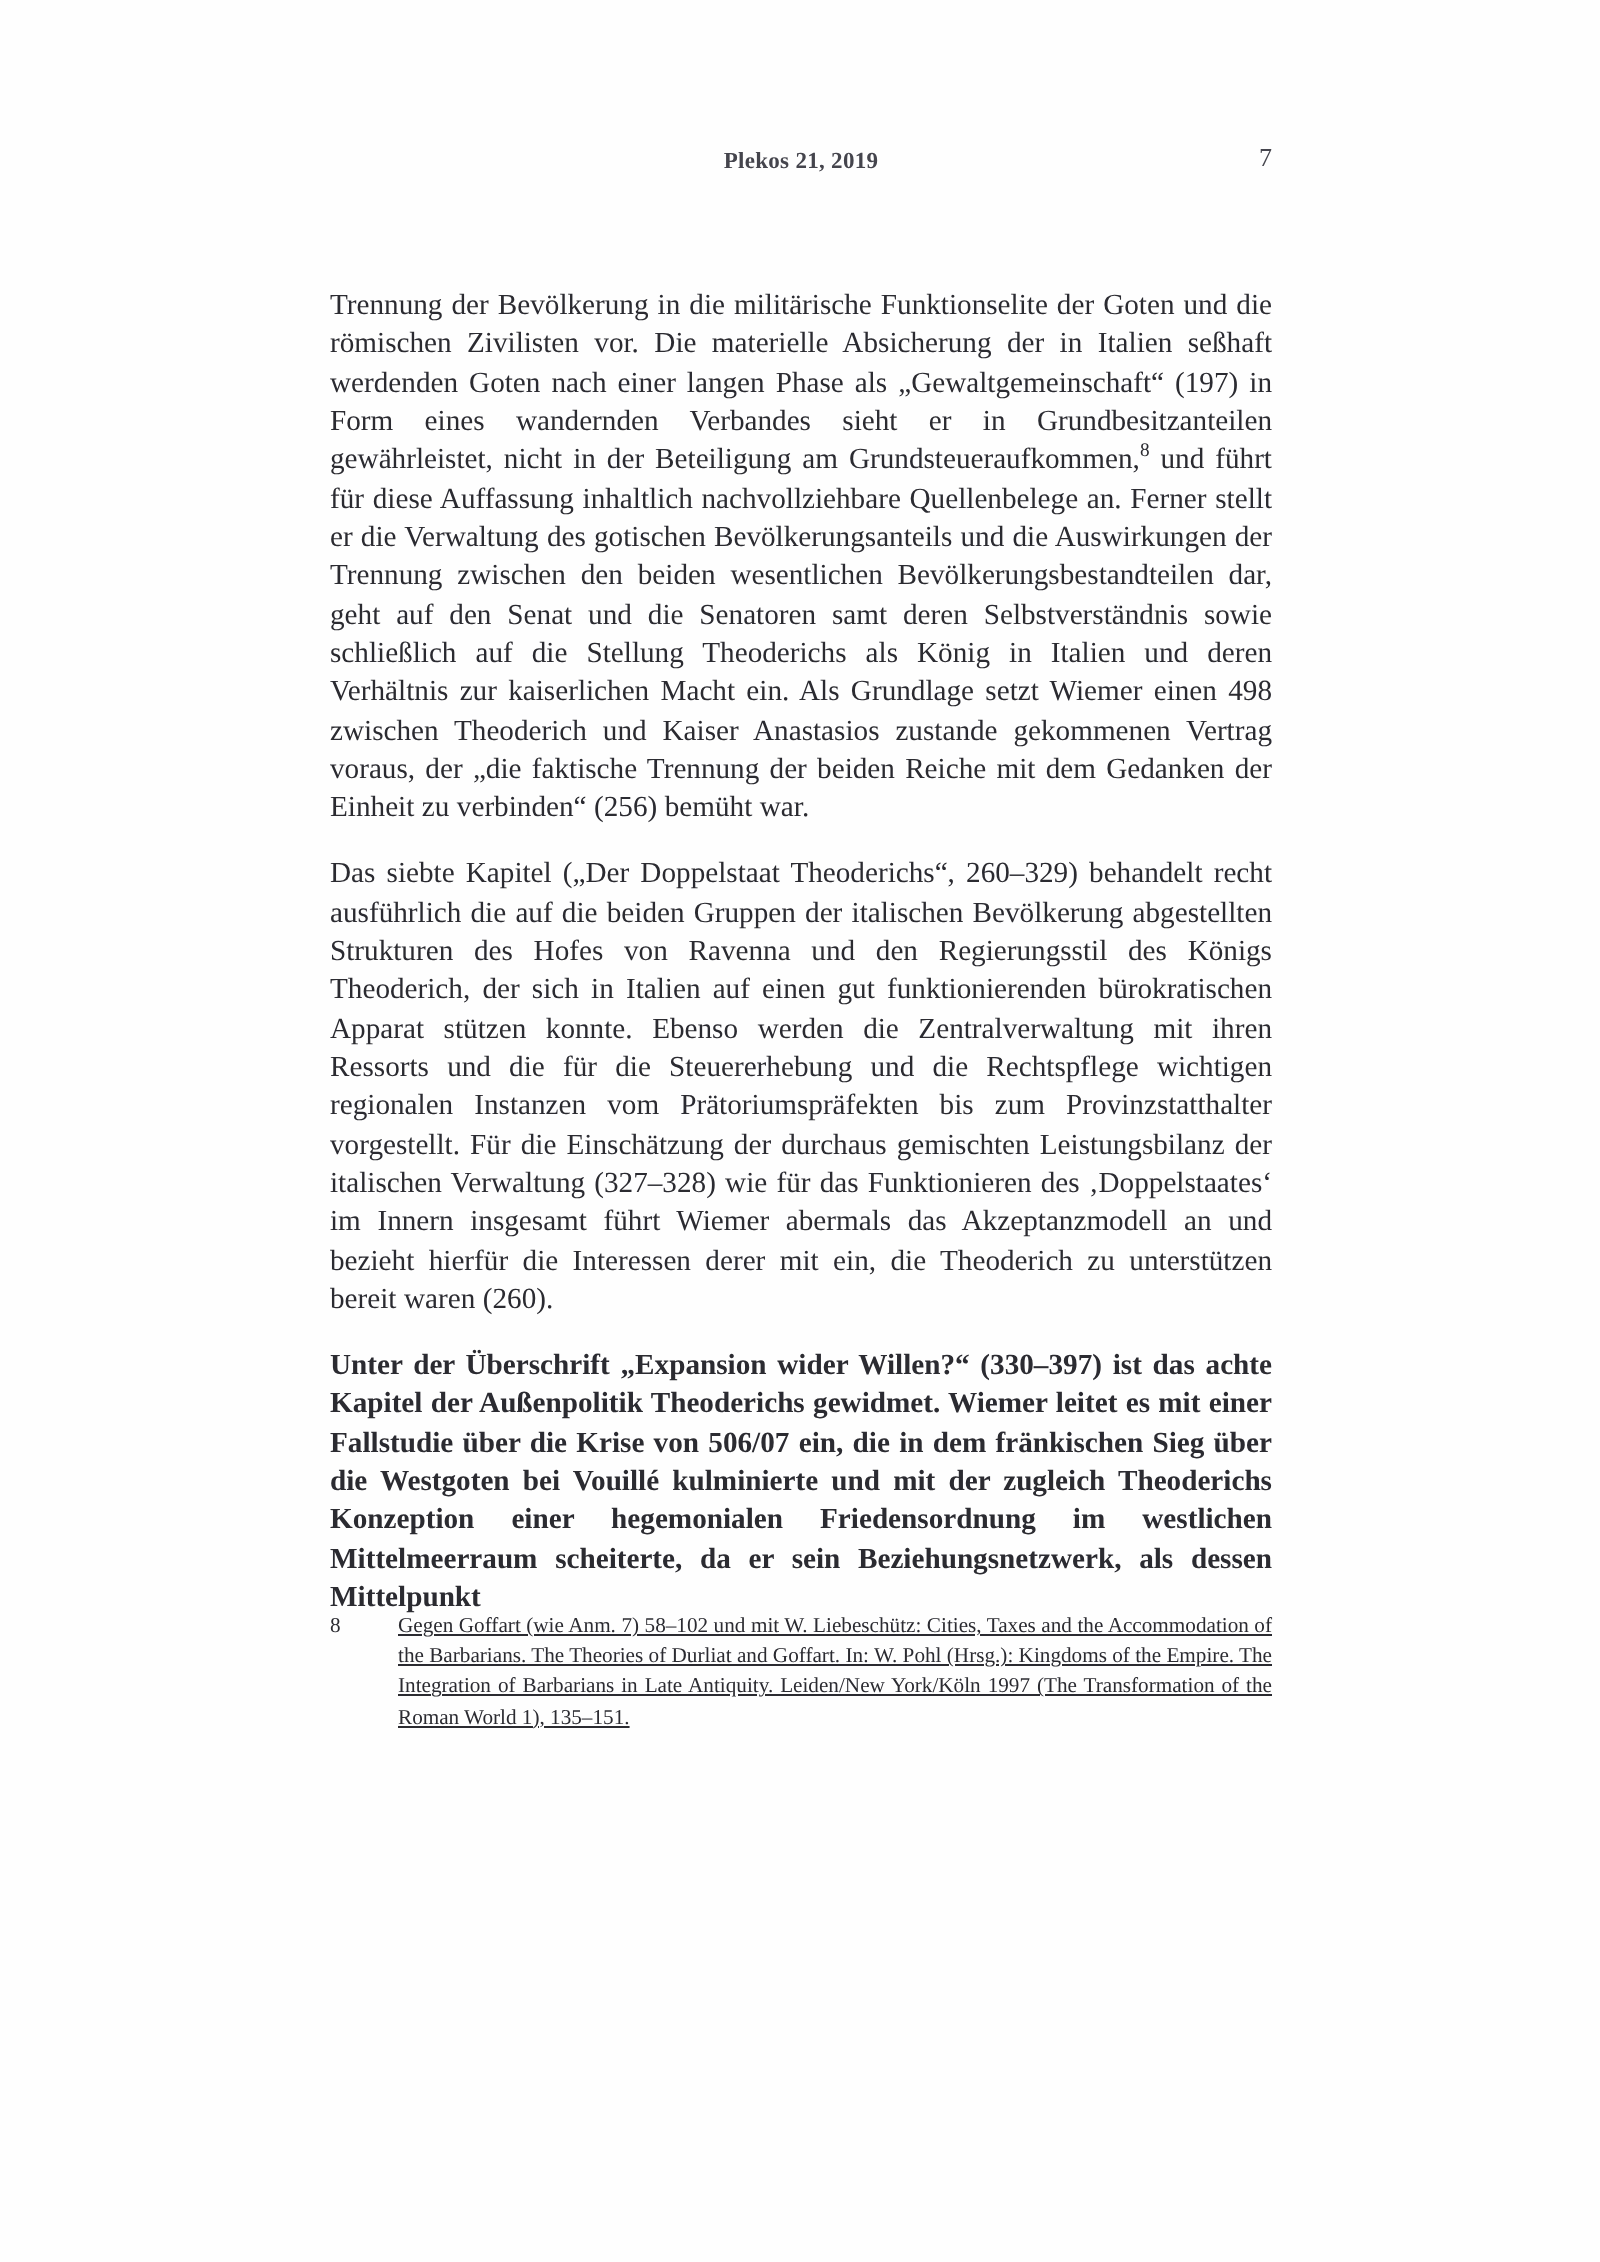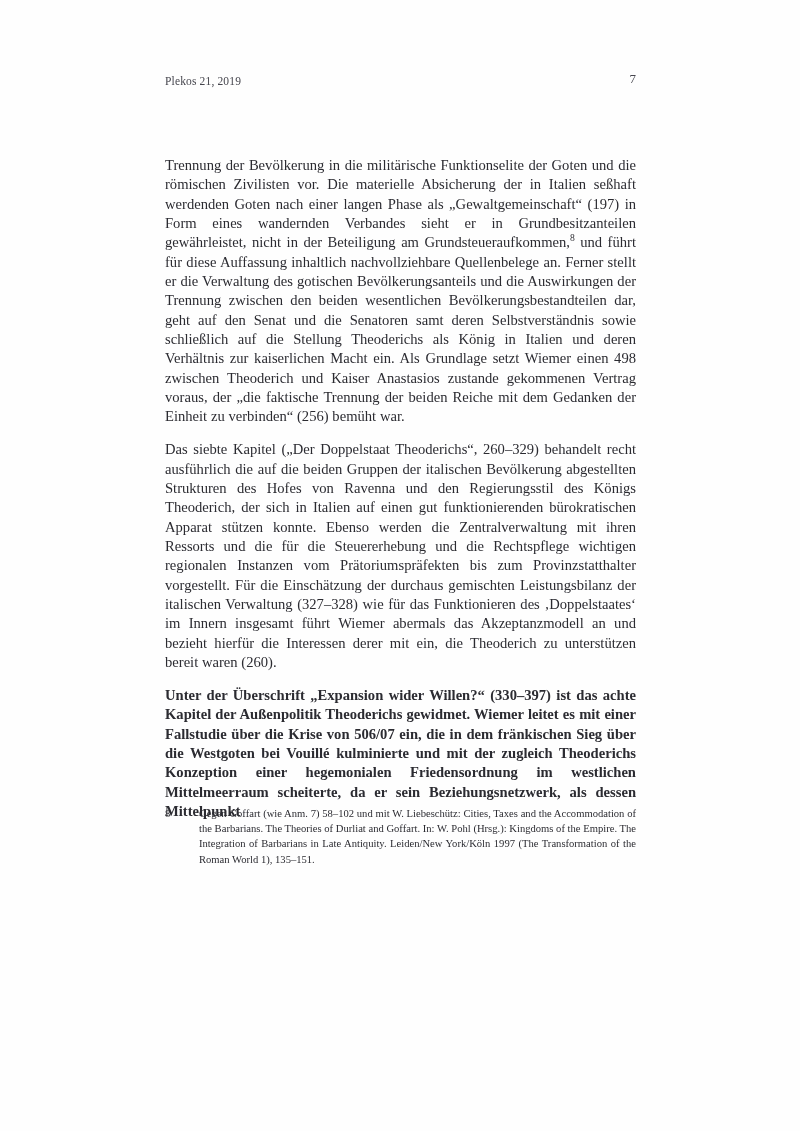--- a/index.html
+++ b/index.html
@@ -27,42 +27,42 @@
     position: absolute;
     left: 165px;
     top: 72px;
     width: 471px;
     height: 18px;
   }
   .running-head .journal {
     position: absolute;
     left: 0;
     right: 0;
-    text-align: left;
+    text-align: center;
     font-size: 11.5px;
     letter-spacing: 0.15px;
     color: #45454d;
     line-height: 18px;
+    font-weight: bold;
   }
   .running-head .folio {
     position: absolute;
     right: 0;
     top: -2px;
     font-size: 13px;
     color: #45454d;
     line-height: 18px;
   }
 
   
   .textcolumn {
     position: absolute;
     left: 165px;
     top: 144px;
     width: 471px;
-    margin-top: 12px;
   }
 
   p.body-par {
     margin: 0 0 13.5px 0;
     font-size: 14.6px;
     line-height: 19.35px;
     text-align: justify;
     text-justify: inter-word;
     hyphens: manual;
     -webkit-hyphens: manual;
@@ -105,20 +105,21 @@
     left: 0;
     top: 0;
     width: 22px;
     font-size: 10.6px;
     line-height: 15.2px;
     text-align: left;
     color: #2b2b31;
   }
   .footnote .fn-text {
     display: block;
+    text-decoration: underline;
   }
 </style>
 </head>
 <body>
 
 <div class="page">
 
   <div class="running-head">
     <span class="journal">Plekos 21, 2019</span>
     <span class="folio">7</span>

